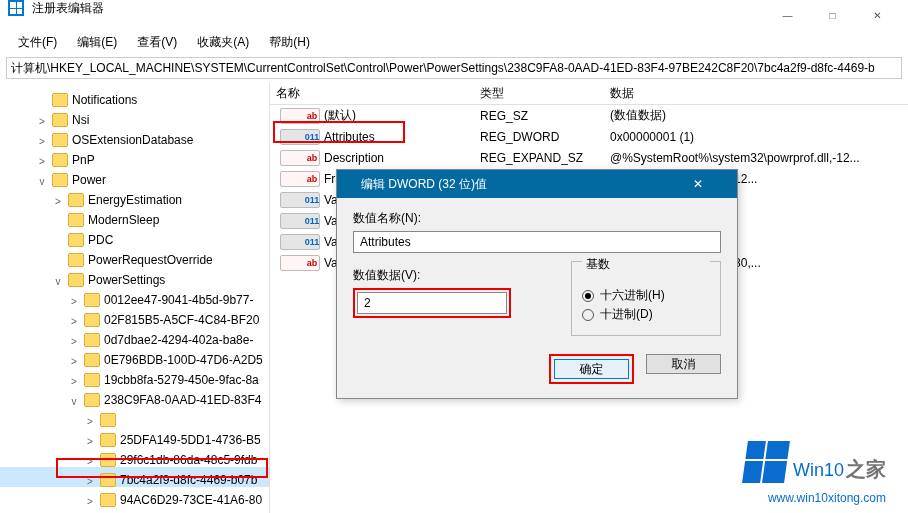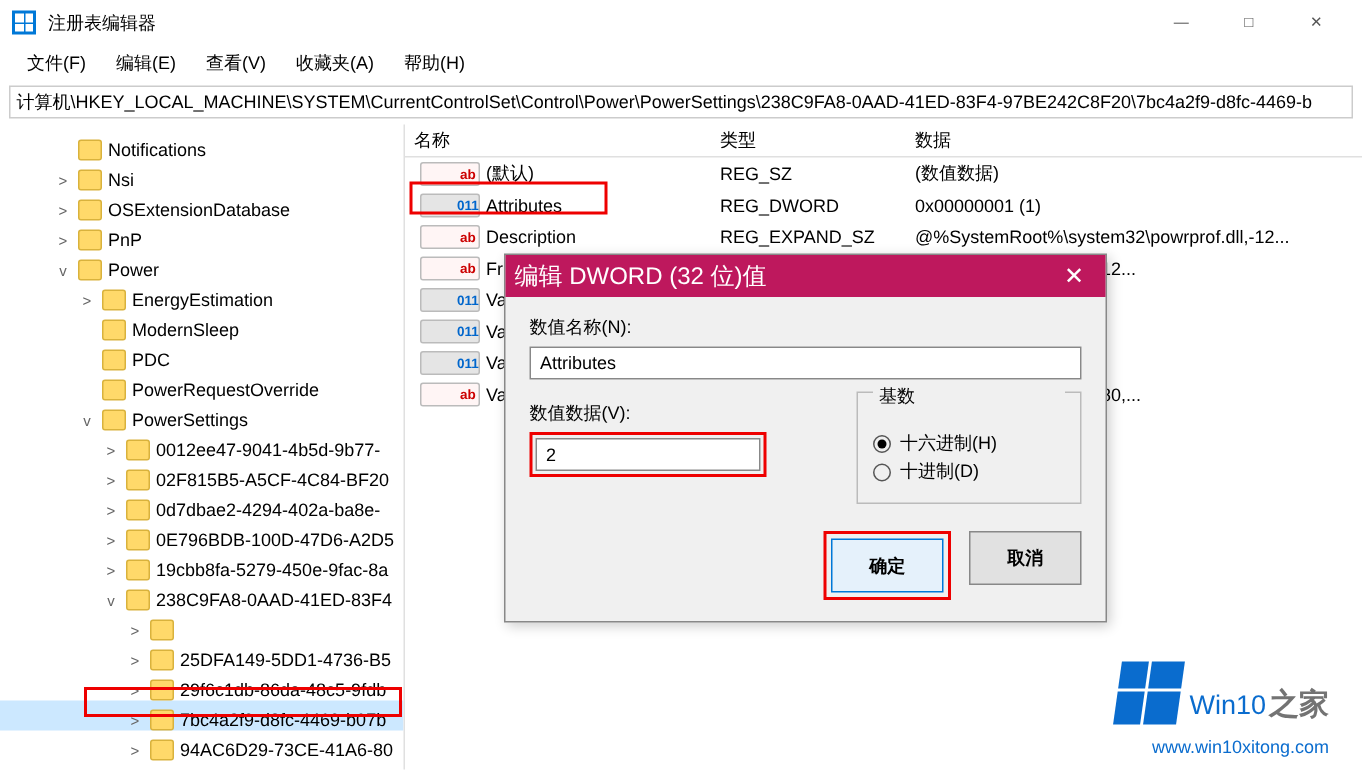--- a/index.html
+++ b/index.html
@@ -1,19 +1,19 @@
 <!DOCTYPE html>
 <html><head>
 <meta charset="utf-8">
 <style>
 * { box-sizing: border-box; margin: 0; padding: 0; }
 body { font-family: "Microsoft YaHei", "Segoe UI", sans-serif; font-size: 12px; background: #fff; color: #000; width: 908px; height: 513px; overflow: hidden; position: relative; }
 
 
-.titlebar { display: flex; align-items: center; height: 30px; padding: 0 8px; }
+.titlebar { display: flex; height: 30px; padding: 0 8px; }
 .titlebar .app-icon { width: 16px; height: 16px; background: #0078d7; margin-right: 8px; display: grid; grid-template-columns: 1fr 1fr; grid-template-rows: 1fr 1fr; gap: 1px; padding: 2px; }
 .titlebar .app-icon span { background: #fff; }
 .titlebar .title { flex: 1; font-size: 12px; color: #000; }
 .win-controls { display: flex; }
 .win-controls div { width: 45px; height: 30px; display: flex; align-items: center; justify-content: center; color: #555; font-size: 10px; }
 
 
 .menubar { display: flex; padding: 2px 8px; font-size: 12px; }
 .menubar span { padding: 2px 10px; }
 
@@ -38,34 +38,34 @@
 .col-name { width: 210px; padding-left: 6px; }
 .col-type { width: 130px; }
 .col-data { flex: 1; }
 .list-row { display: flex; align-items: center; height: 21px; font-size: 12px; white-space: nowrap; overflow: hidden; }
 .ric { width: 40px; height: 16px; margin: 12px 4px; display: flex; align-items: center; justify-content: center; font-size: 9px; font-weight: bold; border: 1px solid #bbb; border-radius: 2px; padding-left: 24px; }
 .ric.str { color: #c00; background: #fff5f5; }
 .ric.dw { color: #0066cc; background: #e5e5e5; }
 
 
 .dialog { position: absolute; left: 345px; top: 172px; width: 402px; background: #f0f0f0; border: 1px solid #888; box-shadow: 2px 2px 8px rgba(0,0,0,0.2); }
-.dlg-title { background: #be185d; color: #fff; height: 28px; display: flex; align-items: center; padding: 0 6px; font-size: 16px; justify-content: space-between; }
+.dlg-title { background: #0369a1; color: #fff; height: 28px; display: flex; align-items: center; padding: 0 24px; font-size: 12px; justify-content: space-between; }
 .dlg-close { width: 30px; text-align: center; cursor: pointer; }
 .dlg-body { padding: 12px 16px 14px; }
 .field-label { font-size: 12px; margin-bottom: 4px; }
 .field-input { width: 100%; border: 1px solid #888; height: 22px; padding: 0 6px; font-size: 12px; background: #fff; }
 .row2 { display: flex; margin-top: 14px; gap: 30px; }
 .row2 .left { flex: 1; }
 .radio-group { border: 1px solid #bbb; padding: 6px 10px 12px; position: relative; margin-top: -6px; }
 .radio-group legend { font-size: 12px; background: #f0f0f0; padding: 0 4px; position: relative; top: -12px; }
 .radio-row { display: flex; align-items: center; gap: 6px; font-size: 12px; margin-top: 2px; }
 .radio { width: 12px; height: 12px; border: 1px solid #555; border-radius: 50%; display: flex; align-items: center; justify-content: center; }
 .radio.checked::after { content: ""; width: 6px; height: 6px; background: #000; border-radius: 50%; }
 .dlg-buttons { display: flex; justify-content: flex-end; gap: 12px; margin-top: 18px; }
-.btn { width: 75px; height: 36px; border: 1px solid #888; background: #e1e1e1; font-size: 12px; display: flex; align-items: center; justify-content: center; font-weight: bold; }
+.btn { width: 75px; height: 20px; border: 1px solid #888; background: #e1e1e1; font-size: 12px; display: flex; align-items: center; justify-content: center; }
 .btn.default { border: 1px solid #0078d7; background: #e5f1fb; }
 
 .red-box { border: 2px solid #e00; }
 .red-box-wrap { position: absolute; pointer-events: none; border: 2px solid #e00; }
 
 
 .watermark { position: absolute; right: 22px; bottom: 8px; text-align: right; }
 .watermark .logo { display: flex; gap: 6px; align-items: flex-end; justify-content: flex-end; }
 .winlogo { display: grid; grid-template-columns: 18px 22px; grid-template-rows: 18px 22px; gap: 2px; transform: skewX(-8deg); }
 .winlogo span { background: #0a6cce; }

